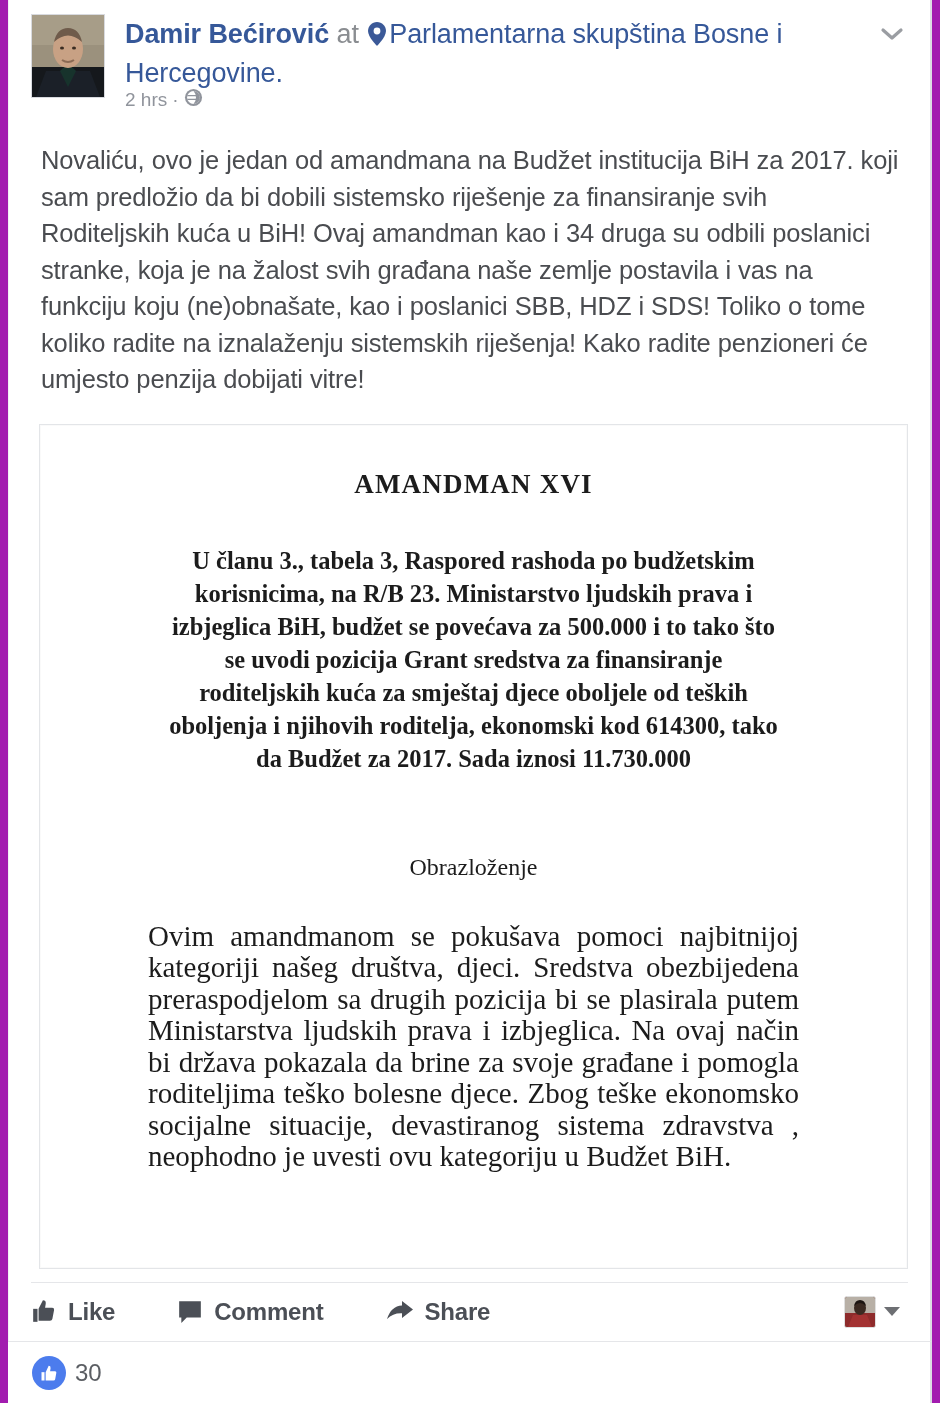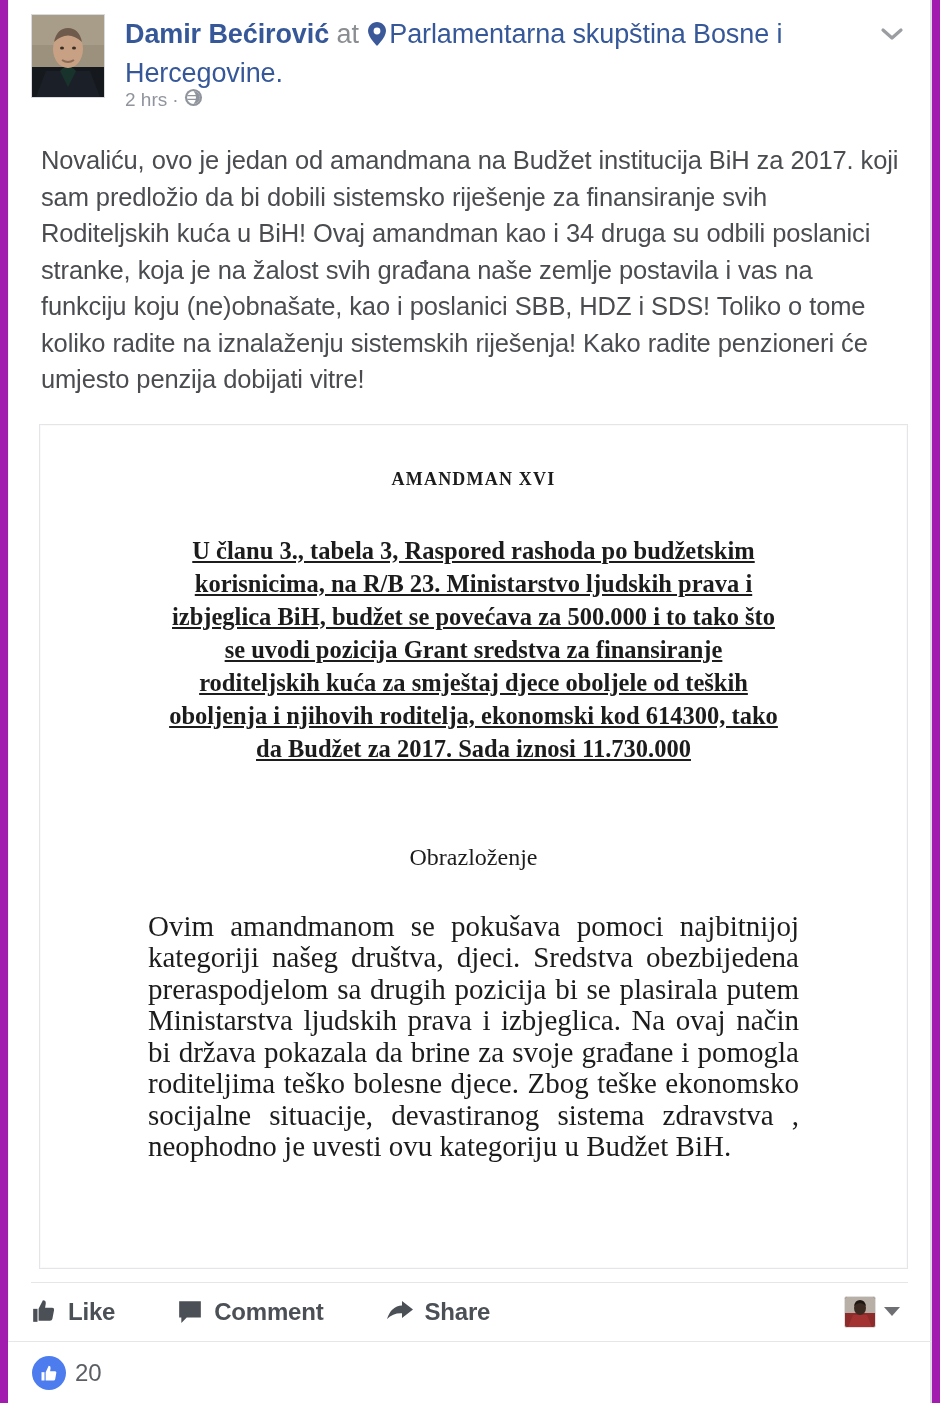--- a/index.html
+++ b/index.html
@@ -129,31 +129,30 @@
   }
   .doc-page {
     padding: 44px 108px 0 108px;
     font-family: "Liberation Serif", serif;
     color: #1c1c1c;
     position: relative;
   }
   .doc-title {
     text-align: center;
     font-weight: bold;
-    font-size: 18px;
+    font-size: 27px;
     letter-spacing: 1.2px;
     margin: 0 0 44px 0;
   }
   .doc-lead {
     text-align: center;
     font-weight: bold;
     font-size: 24.5px;
     line-height: 33px;
     margin: 16px;
-    text-decoration: underline;
   }
   .doc-section-label {
     margin: 76px 0 0 0;
     font-size: 24px;
     line-height: 32px;
     text-align: center;
   }
   .doc-para {
     margin: 38px 0 0 0;
     font-size: 29px;
@@ -369,16 +368,16 @@
 
   </div>
 
   <div class="reaction-bar">
     <div class="like-badge">
       <svg width="20" height="20" viewBox="0 0 24 24">
         <path d="M3 11 h3.6 v10 H3 z" fill="#ffffff"></path>
         <path d="M8 11 L11.6 3.4 q2.6 0 2.3 2.9 L13.3 10 h6 q1.8 0 1.5 1.8 l-1.4 7.6 q-0.3 1.5 -2 1.5 H8 Z" fill="#ffffff"></path>
       </svg>
     </div>
-    <span class="reaction-count">20</span>
+    <span class="reaction-count">30</span>
   </div>
 
 </div>
 
 </body></html>

